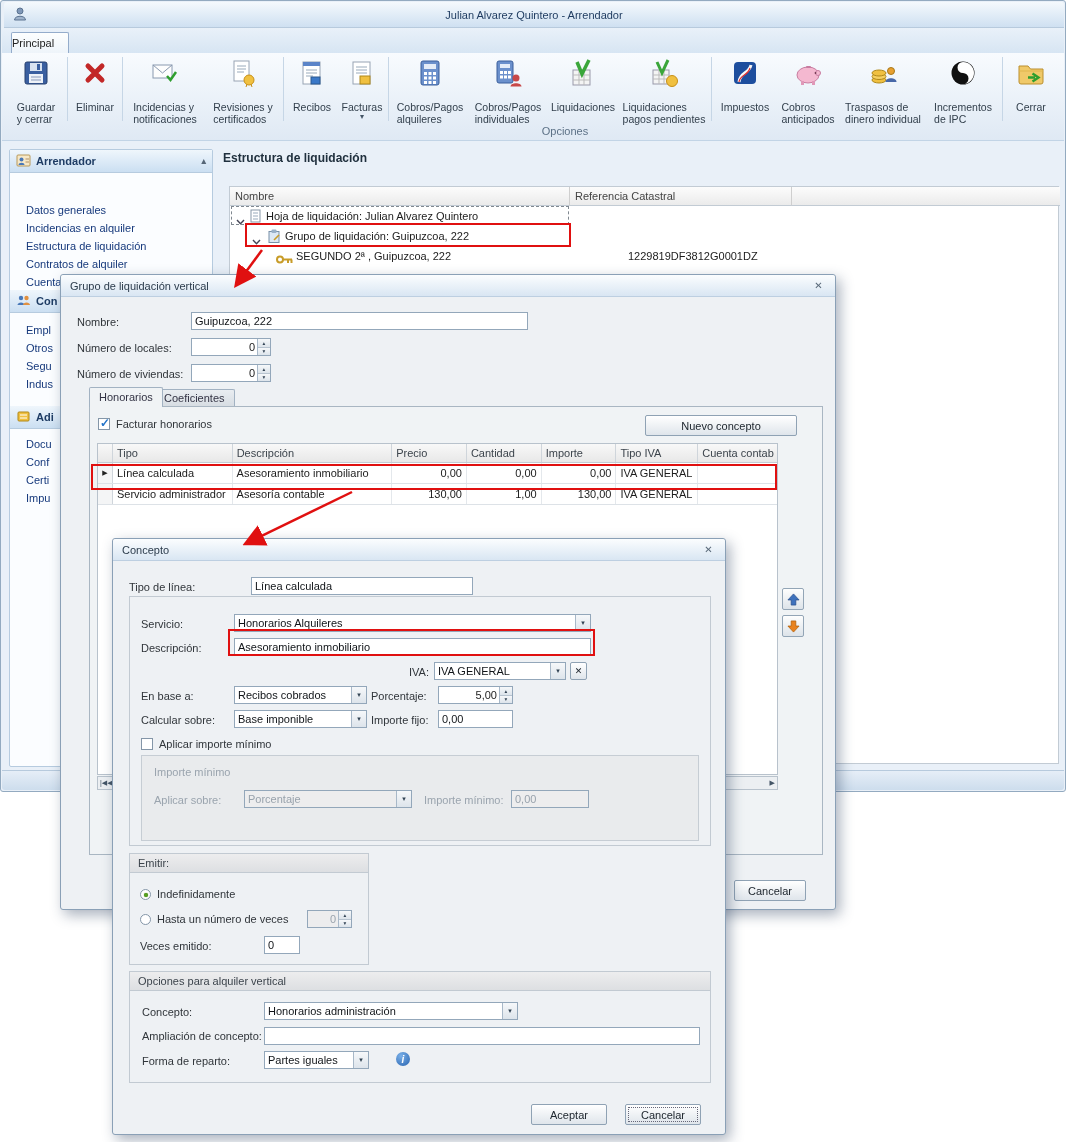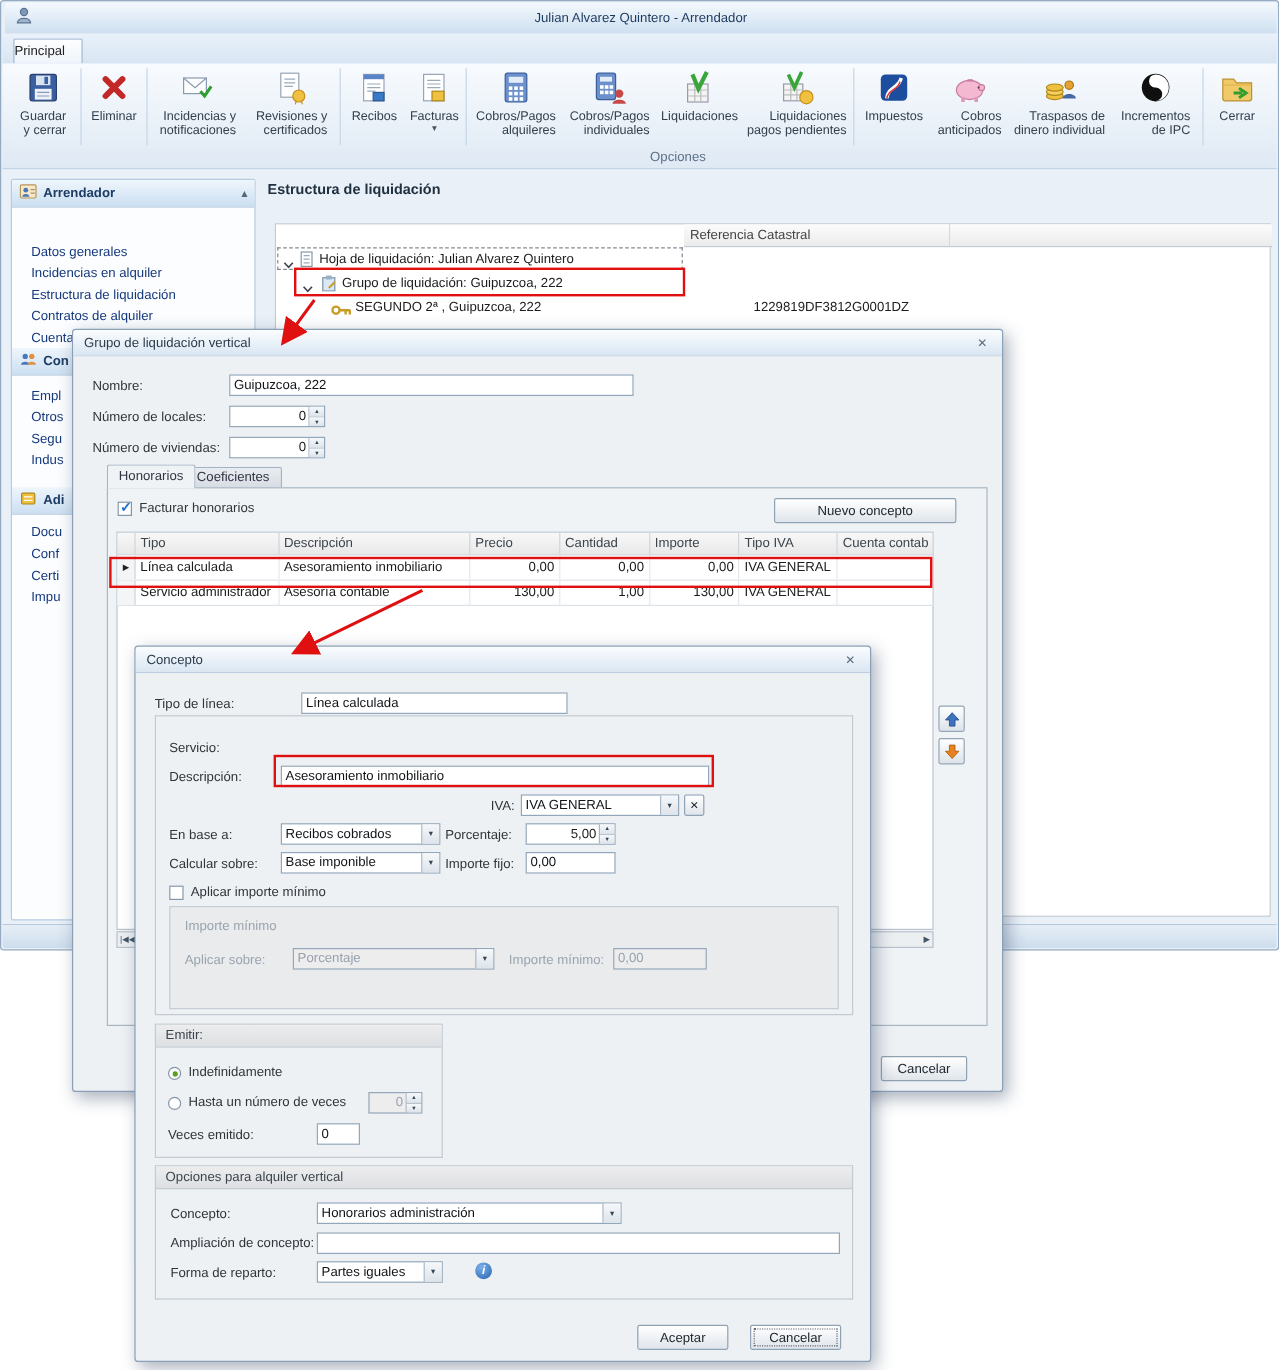--- a/index.html
+++ b/index.html
@@ -9,21 +9,21 @@
 
 .appwin{left:0;top:0;width:1066px;height:792px;background:#e9f0f8;border:1px solid #93aac0;border-radius:3px}
 .titlebar{position:absolute;left:3px;top:1px;right:1px;height:26px;background:linear-gradient(#f4f9fd,#cfe0f1);border-bottom:1px solid #b7cadd;display:flex;align-items:center;padding:0 8px;border-radius:3px 3px 0 0}
 .apptitle{position:absolute;left:0;right:0;text-align:center;color:#1d3a5f}
 .tabstrip{position:absolute;left:1px;top:27px;right:1px;height:25px;background:linear-gradient(#e9f1f9,#d7e5f3)}
 .mtab{position:absolute;left:9px;bottom:0;width:58px;height:21px;background:linear-gradient(#fdfefe,#eef4fa);border:1px solid #94accb;border-bottom:none;border-radius:2px 2px 0 0;text-align:left;line-height:20px;color:#222}
 .ribbon{position:absolute;left:1px;top:52px;right:1px;height:88px;background:linear-gradient(#f8fbfe,#dfe9f4);border-bottom:1px solid #c2d4e6}
 .rbrow{position:absolute;left:5px;top:2px;display:flex;align-items:flex-start}
 .rb{display:flex;flex-direction:column;align-items:center;padding:2px 1px;border-radius:2px;cursor:pointer}
 .ric{height:31px;display:flex;align-items:center;justify-content:center}
-.rlb{white-space:pre-line;text-align:right;line-height:12px;color:#33404d;margin-top:3px;font-size:10.5px}
+.rlb{white-space:pre-line;text-align:left;line-height:12px;color:#33404d;margin-top:13px;font-size:10.5px}
 .rsep{width:1px;height:64px;background:#c6d6e6;margin:2px 2px 0}
 .caret{font-size:8px;color:#456;line-height:7px}
 .ribbonlbl{position:absolute;left:64px;right:0;bottom:3px;text-align:center;color:#5c7186}
 .statusbar{position:absolute;left:1px;right:1px;bottom:1px;height:20px;background:linear-gradient(#e6eef7,#cddded);border-top:1px solid #b7cadd;border-radius:0 0 3px 3px}
 
 .sidebar{left:8px;top:148px;width:204px;height:618px;background:#fbfdff;border:1px solid #b6cbdf;border-radius:2px}
 .shead{position:absolute;left:0;right:0;height:23px;background:linear-gradient(#eff6fc,#cbdff2);border-bottom:1px solid #b6cbdf;display:flex;align-items:center;gap:5px;padding:0 6px;font-weight:bold;color:#1e3c64;cursor:pointer}
 .scoll{margin-left:auto;color:#567;font-size:9px}
 .sitem{position:absolute;left:16px;color:#16397c;cursor:pointer;white-space:nowrap}
 
@@ -373,20 +373,21 @@
       </div>
       <div class="sitem" style="top:288px">Docu</div>
       <div class="sitem" style="top:306px">Conf</div>
       <div class="sitem" style="top:324px">Certi</div>
       <div class="sitem" style="top:342px">Impu</div>
     </div>
 
     <div class="abs ctitle">Estructura de liquidación</div>
 
     <div class="abs ttable">
+      <div class="th" style="left:0;width:340px">Nombre</div>
       <div class="th" style="left:340px;width:222px">Referencia Catastral</div>
       <div class="th" style="left:562px;width:268px;border-right:none"></div>
 
       <div class="trow" style="top:19px">
         <div class="dashed" style="left:1px;top:0;width:338px;height:19px"></div>
         <span class="tcell" style="left:6px;top:6px"><svg width="9" height="7">
               <path d="M1 1 L4.5 4.8 L8 1" stroke="#445" stroke-width="1.4" fill="none"></path>
             </svg></span>
         <span class="tcell" style="left:20px;top:3px"><svg width="12" height="14">
               <rect x="1" y="1" width="9" height="12" fill="#fff" stroke="#8898a8"></rect>
@@ -515,20 +516,24 @@
       <span>Concepto</span>
       <span class="dclose">✕</span>
     </div>
 
     <span class="lbl" style="left:16px;top:42px">Tipo de línea:</span>
     <div class="inp" style="left:138px;top:38px;width:222px">Línea calculada</div>
 
     <div class="grp" style="left:16px;top:57px;width:582px;height:250px"></div>
 
     <span class="lbl" style="left:28px;top:79px">Servicio:</span>
+    <div class="combo" style="left:121px;top:75px;width:357px">
+      <span class="cv">Honorarios Alquileres</span>
+        <span class="cb">▾</span>
+    </div>
 
     <span class="lbl" style="left:28px;top:103px">Descripción:</span>
     <div class="inp" style="left:121px;top:99px;width:357px">Asesoramiento inmobiliario</div>
 
     <span class="lbl" style="left:288px;top:127px;width:28px;text-align:right">IVA:</span>
     <div class="combo" style="left:321px;top:123px;width:132px">
       <span class="cv">IVA GENERAL</span>
         <span class="cb">▾</span>
     </div>
     <div class="btn" style="left:457px;top:123px;width:17px;height:18px;font-size:9px">✕</div>

